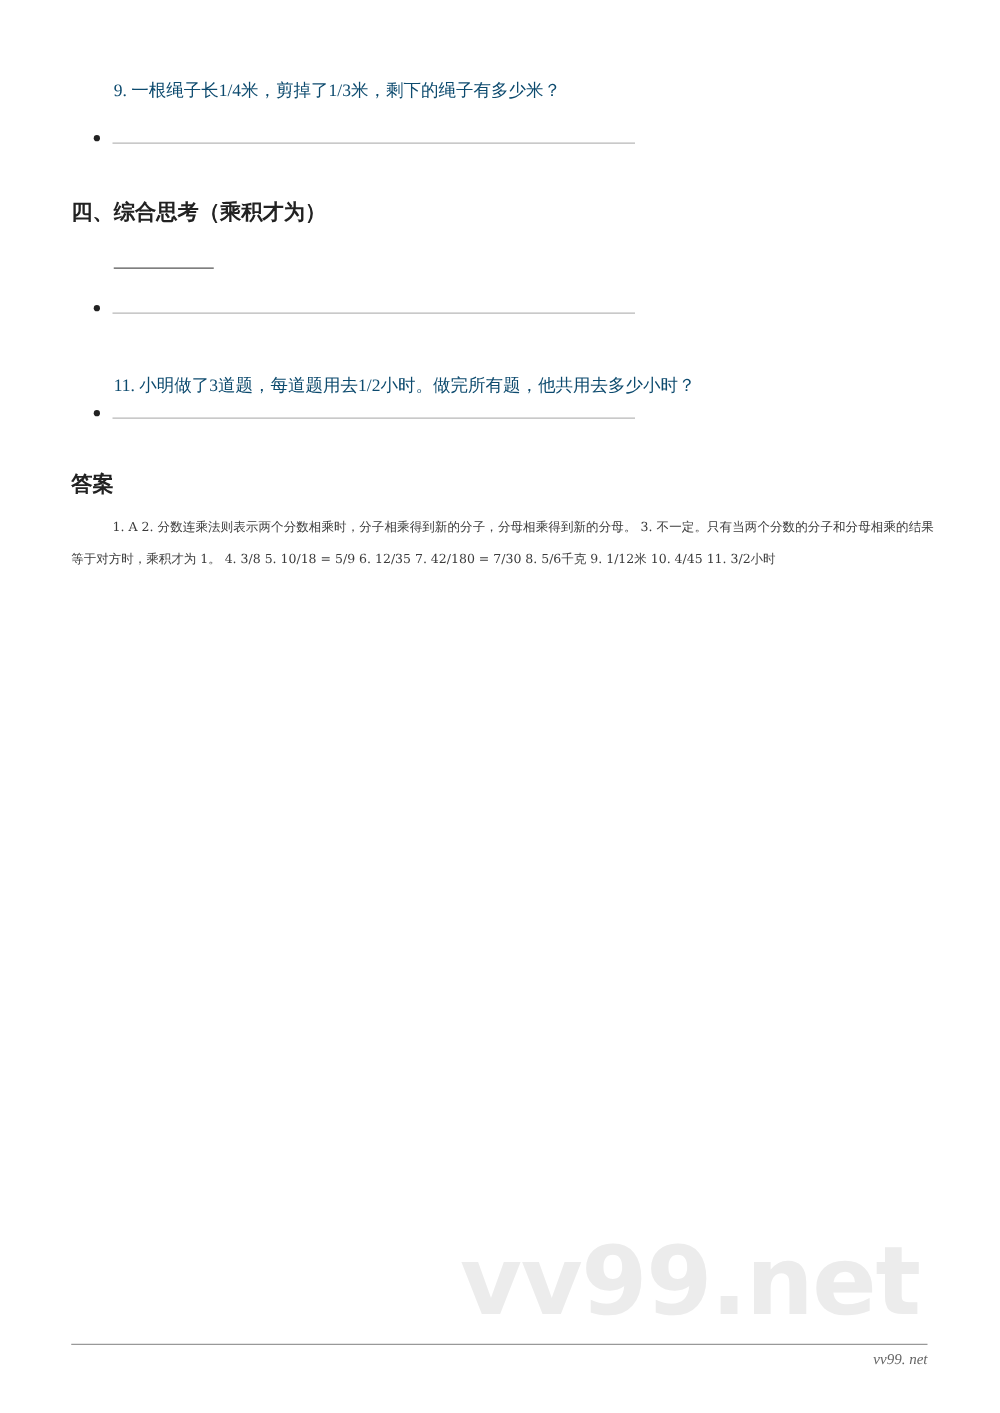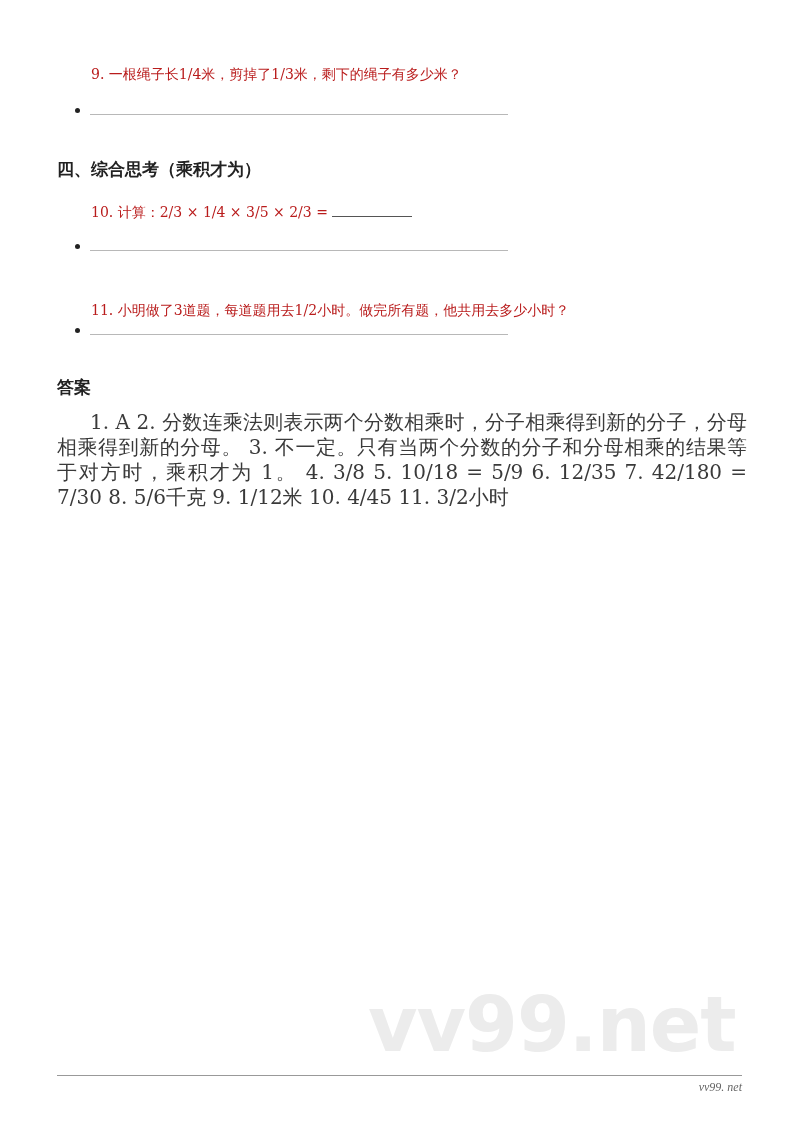--- a/index.html
+++ b/index.html
@@ -13,22 +13,23 @@
       position: relative;
       overflow: hidden;
       font-family: "DejaVu Serif", "Liberation Serif", serif;
       color: #333333;
     }
     .question {
       position: absolute;
       left: 91px;
       font-size: 14px;
       line-height: 20px;
-      color: #b91c1c;
+      color: #0c4a6e;
       white-space: nowrap;
+      font-family: Liberation Serif, serif;
     }
     .answer-line {
       position: absolute;
       left: 75px;
       width: 440px;
       height: 14px;
     }
     .answer-line .bullet {
       position: absolute;
       left: 0;
@@ -60,21 +61,21 @@
       width: 80px;
       border-bottom: 1px solid #555;
       vertical-align: baseline;
       height: 12px;
     }
     .answers-body {
       position: absolute;
       left: 57px;
       top: 410px;
       width: 690px;
-      font-size: 20px;
+      font-size: 10px;
       line-height: 25px;
       color: #3a3a3a;
       text-indent: 33px;
       text-align: justify;
     }
     .watermark {
       position: absolute;
       left: 368px;
       top: 980px;
       font-family: "DejaVu Sans", "Liberation Sans", sans-serif;
@@ -107,21 +108,21 @@
 
 <div class="question" style="top:64px;">9. 一根绳子长1/4米，剪掉了1/3米，剩下的绳子有多少米？</div>
 <div class="answer-line" style="top:104px;">
   <span class="bullet"></span>
   <span class="line"></span>
 </div>
 
 <div class="section-title" style="top:158px;">四、综合思考（乘积才为）</div>
 
 <div class="question" style="top:202px;">
-  <span>10. 计算：2/3 × 1/4 × 3/5 × 2/3 = </span><span class="blank"></span>
+  <span class="blank"></span>
 </div>
 <div class="answer-line" style="top:240px;">
   <span class="bullet"></span>
   <span class="line"></span>
 </div>
 
 <div class="question" style="top:300px;">11. 小明做了3道题，每道题用去1/2小时。做完所有题，他共用去多少小时？</div>
 <div class="answer-line" style="top:324px;">
   <span class="bullet"></span>
   <span class="line"></span>

